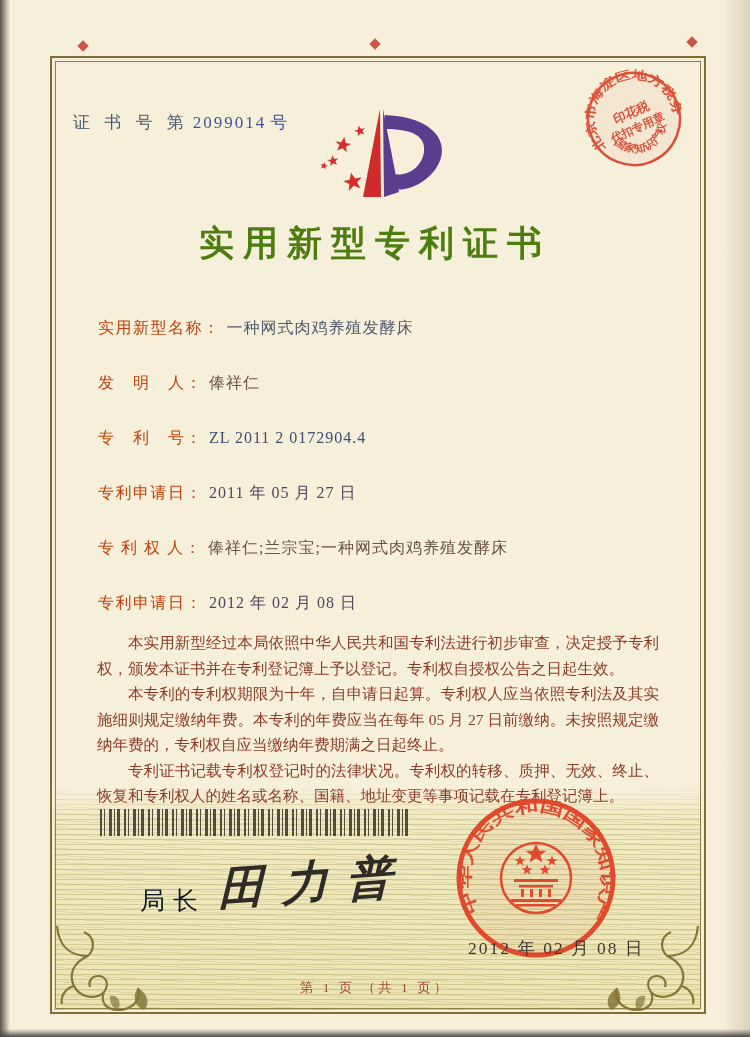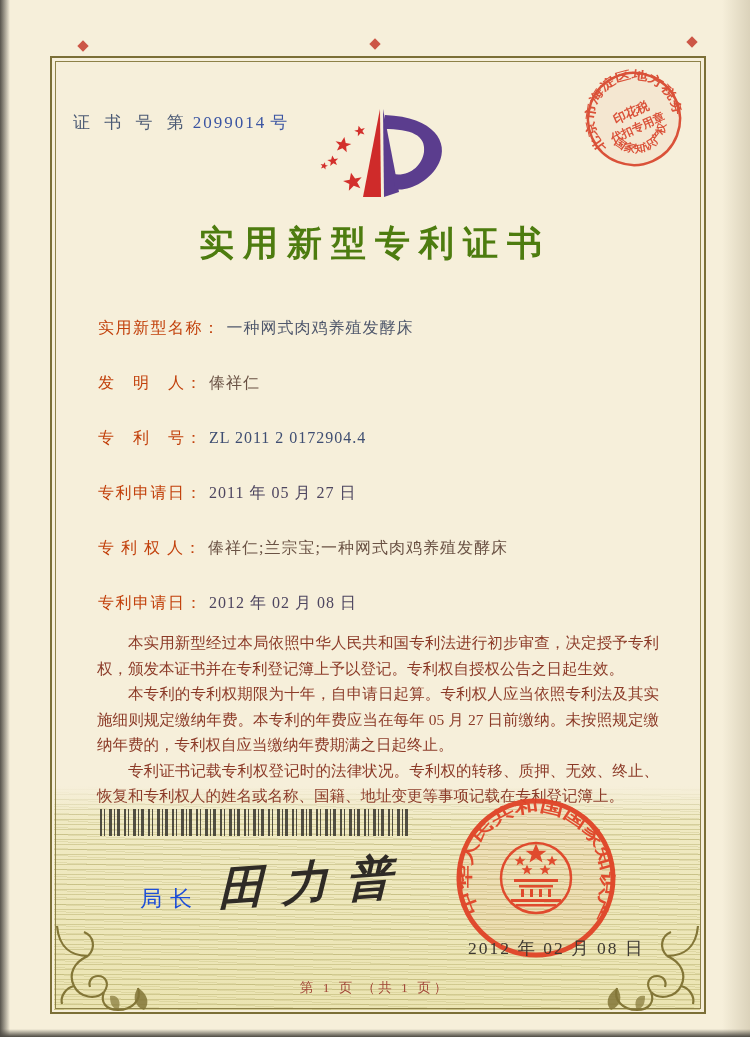--- a/index.html
+++ b/index.html
@@ -56,22 +56,22 @@
   .bodytext p{margin:0;text-indent:2em;}
   
   .barcode{position:absolute;left:100px;top:809px;width:308px;height:27px;z-index:3;opacity:.85;
     background:repeating-linear-gradient(90deg,
       #35332c 0 2px,rgba(0,0,0,0) 2px 4px,
       #35332c 4px 5px,rgba(0,0,0,0) 5px 9px,
       #35332c 9px 12px,rgba(0,0,0,0) 12px 14px,
       #35332c 14px 15px,rgba(0,0,0,0) 15px 17px,
       #35332c 17px 20px,rgba(0,0,0,0) 20px 24px);}
   
-  .sig-title{position:absolute;left:140px;top:884px;z-index:4;font-size:22px;
-    color:#1d4ed8;letter-spacing:8px;}
+  .sig-title{position:absolute;left:140px;top:884px;z-index:4;font-size:25px;
+    color:#0f172a;letter-spacing:8px;}
   .sig-name{position:absolute;left:218px;top:852px;z-index:4;font-size:46px;
     font-style:italic;font-weight:bold;color:#2f2b26;letter-spacing:18px;
     transform:rotate(-4deg) skewX(-4deg);}
   
   .seal{position:absolute;left:452px;top:794px;width:168px;height:168px;z-index:5;opacity:.95;}
   .seal-date{position:absolute;left:468px;top:936px;z-index:6;font-size:17.5px;
     color:#3d3831;letter-spacing:2px;}
   
   .footer{position:absolute;left:0;top:979px;width:100%;text-align:center;z-index:4;
     font-size:13.5px;color:#a34a3a;letter-spacing:3px;}

